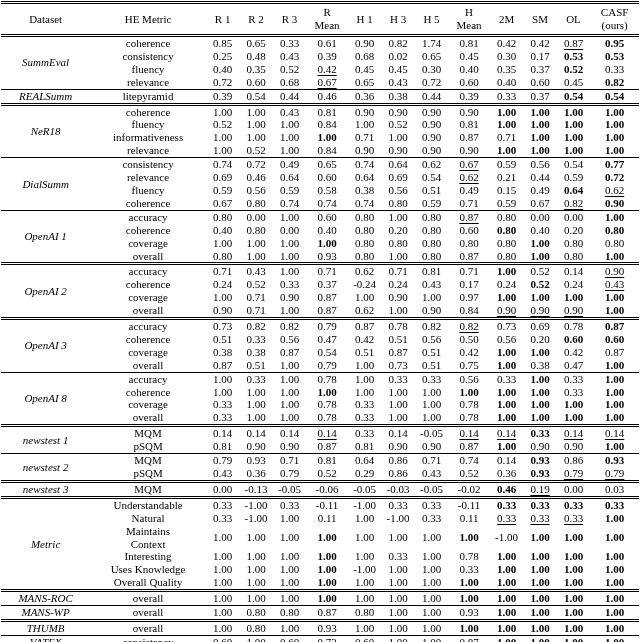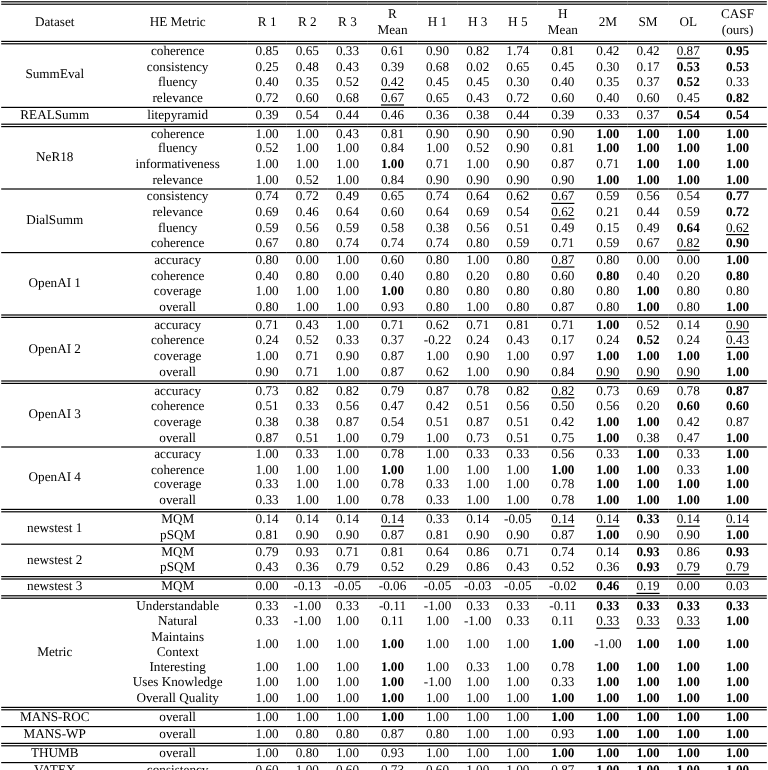--- a/index.html
+++ b/index.html
@@ -35,21 +35,21 @@
     overflow: hidden;
   }
   table.results thead th {
     font-weight: normal;
     border-bottom: 3px double #000000;
     padding: 2px 0;
     line-height: 13px;
   }
   tr.rule-single > td { border-top: 1px solid #000000; }
   tr.rule-double > td { border-top: 3px double #000000; }
-  td.dataset { text-align: center; }
+  td.dataset { text-align: center; font-style: italic; }
   td.metric  { text-align: center; }
   .b { font-weight: bold; }
   .u { text-decoration: underline; text-underline-offset: 2px; }
 </style>
 </head>
 <body>
 
 <div class="page">
   <table class="results">
     <colgroup>
@@ -365,21 +365,21 @@
           <td><span>0.52</span></td>
           <td><span>0.14</span></td>
           <td><span class="u">0.90</span></td>
         </tr>
         <tr>
           <td class="metric">coherence</td>
           <td><span>0.24</span></td>
           <td><span>0.52</span></td>
           <td><span>0.33</span></td>
           <td><span>0.37</span></td>
-          <td><span>-0.22</span></td>
+          <td><span>-0.24</span></td>
           <td><span>0.24</span></td>
           <td><span>0.43</span></td>
           <td><span>0.17</span></td>
           <td><span>0.24</span></td>
           <td><span class="b">0.52</span></td>
           <td><span>0.24</span></td>
           <td><span class="u">0.43</span></td>
         </tr>
         <tr>
           <td class="metric">coverage</td>
@@ -466,21 +466,21 @@
           <td><span>1.00</span></td>
           <td><span>0.73</span></td>
           <td><span>0.51</span></td>
           <td><span>0.75</span></td>
           <td><span class="b">1.00</span></td>
           <td><span>0.38</span></td>
           <td><span>0.47</span></td>
           <td><span class="b">1.00</span></td>
         </tr>
         <tr class="rule-single">
-          <td class="dataset" rowspan="4">OpenAI 4</td>
+          <td class="dataset" rowspan="4">OpenAI 8</td>
           <td class="metric">accuracy</td>
           <td><span>1.00</span></td>
           <td><span>0.33</span></td>
           <td><span>1.00</span></td>
           <td><span>0.78</span></td>
           <td><span>1.00</span></td>
           <td><span>0.33</span></td>
           <td><span>0.33</span></td>
           <td><span>0.56</span></td>
           <td><span>0.33</span></td>

